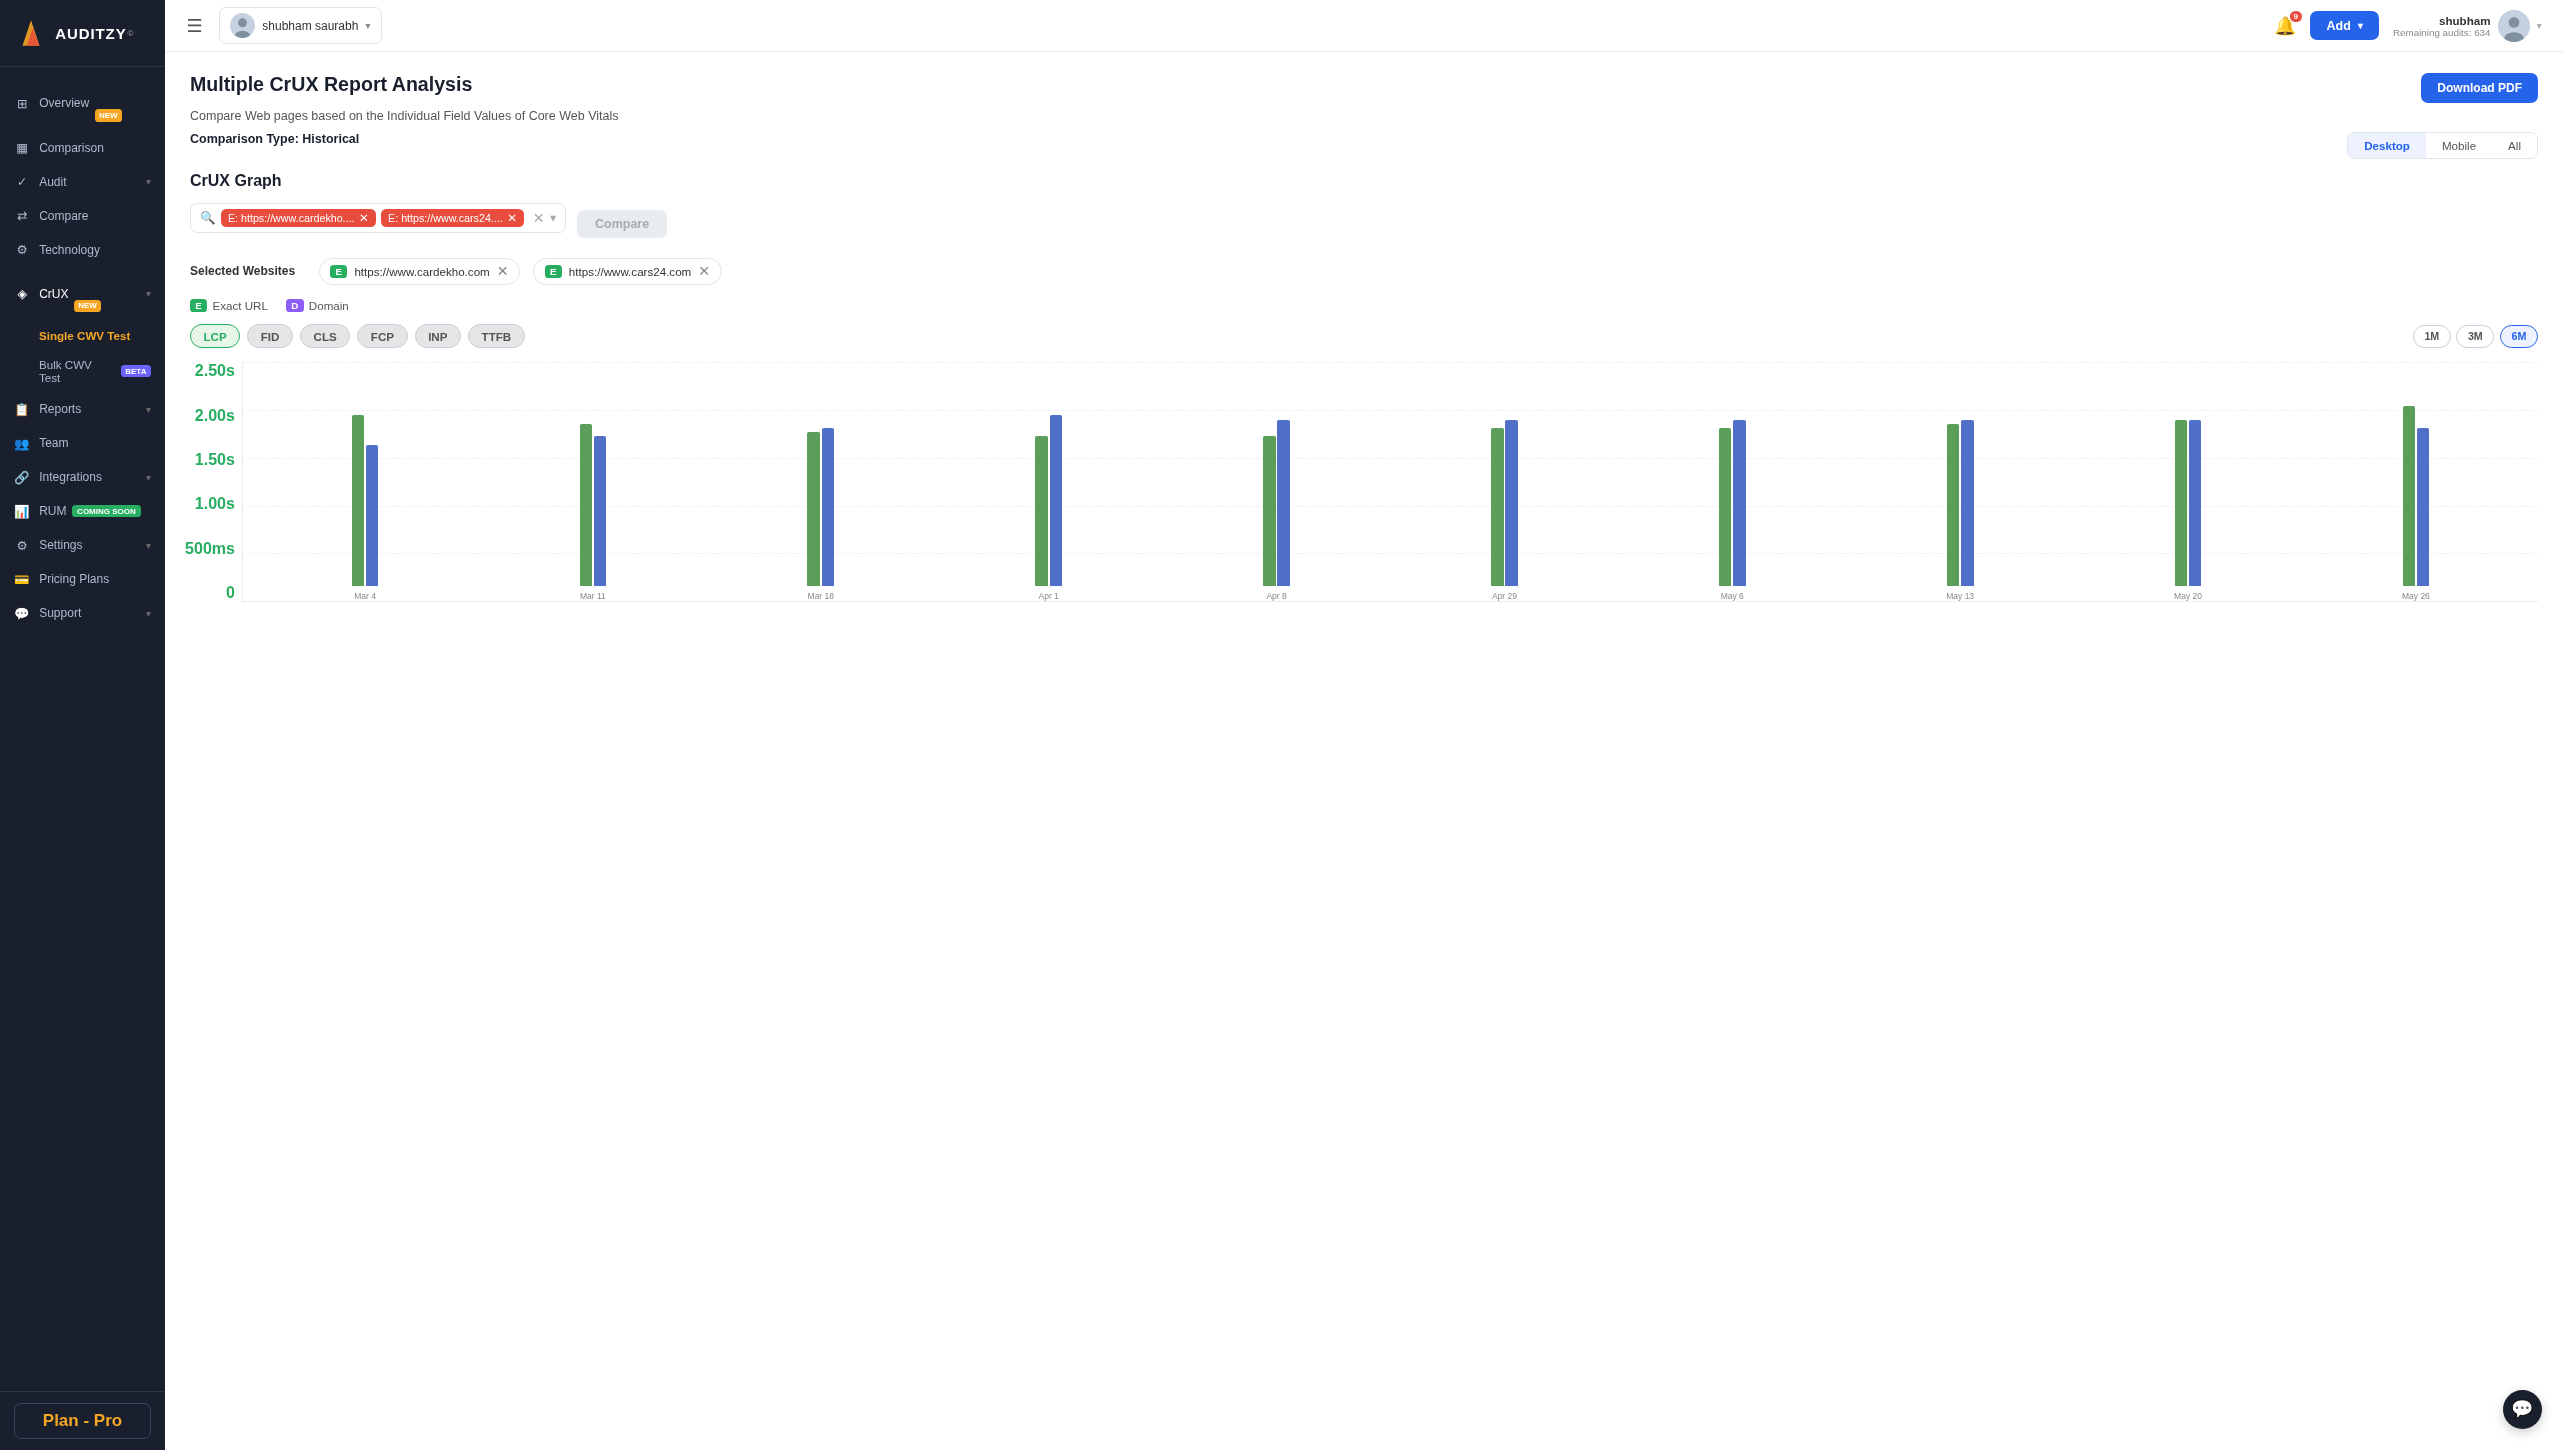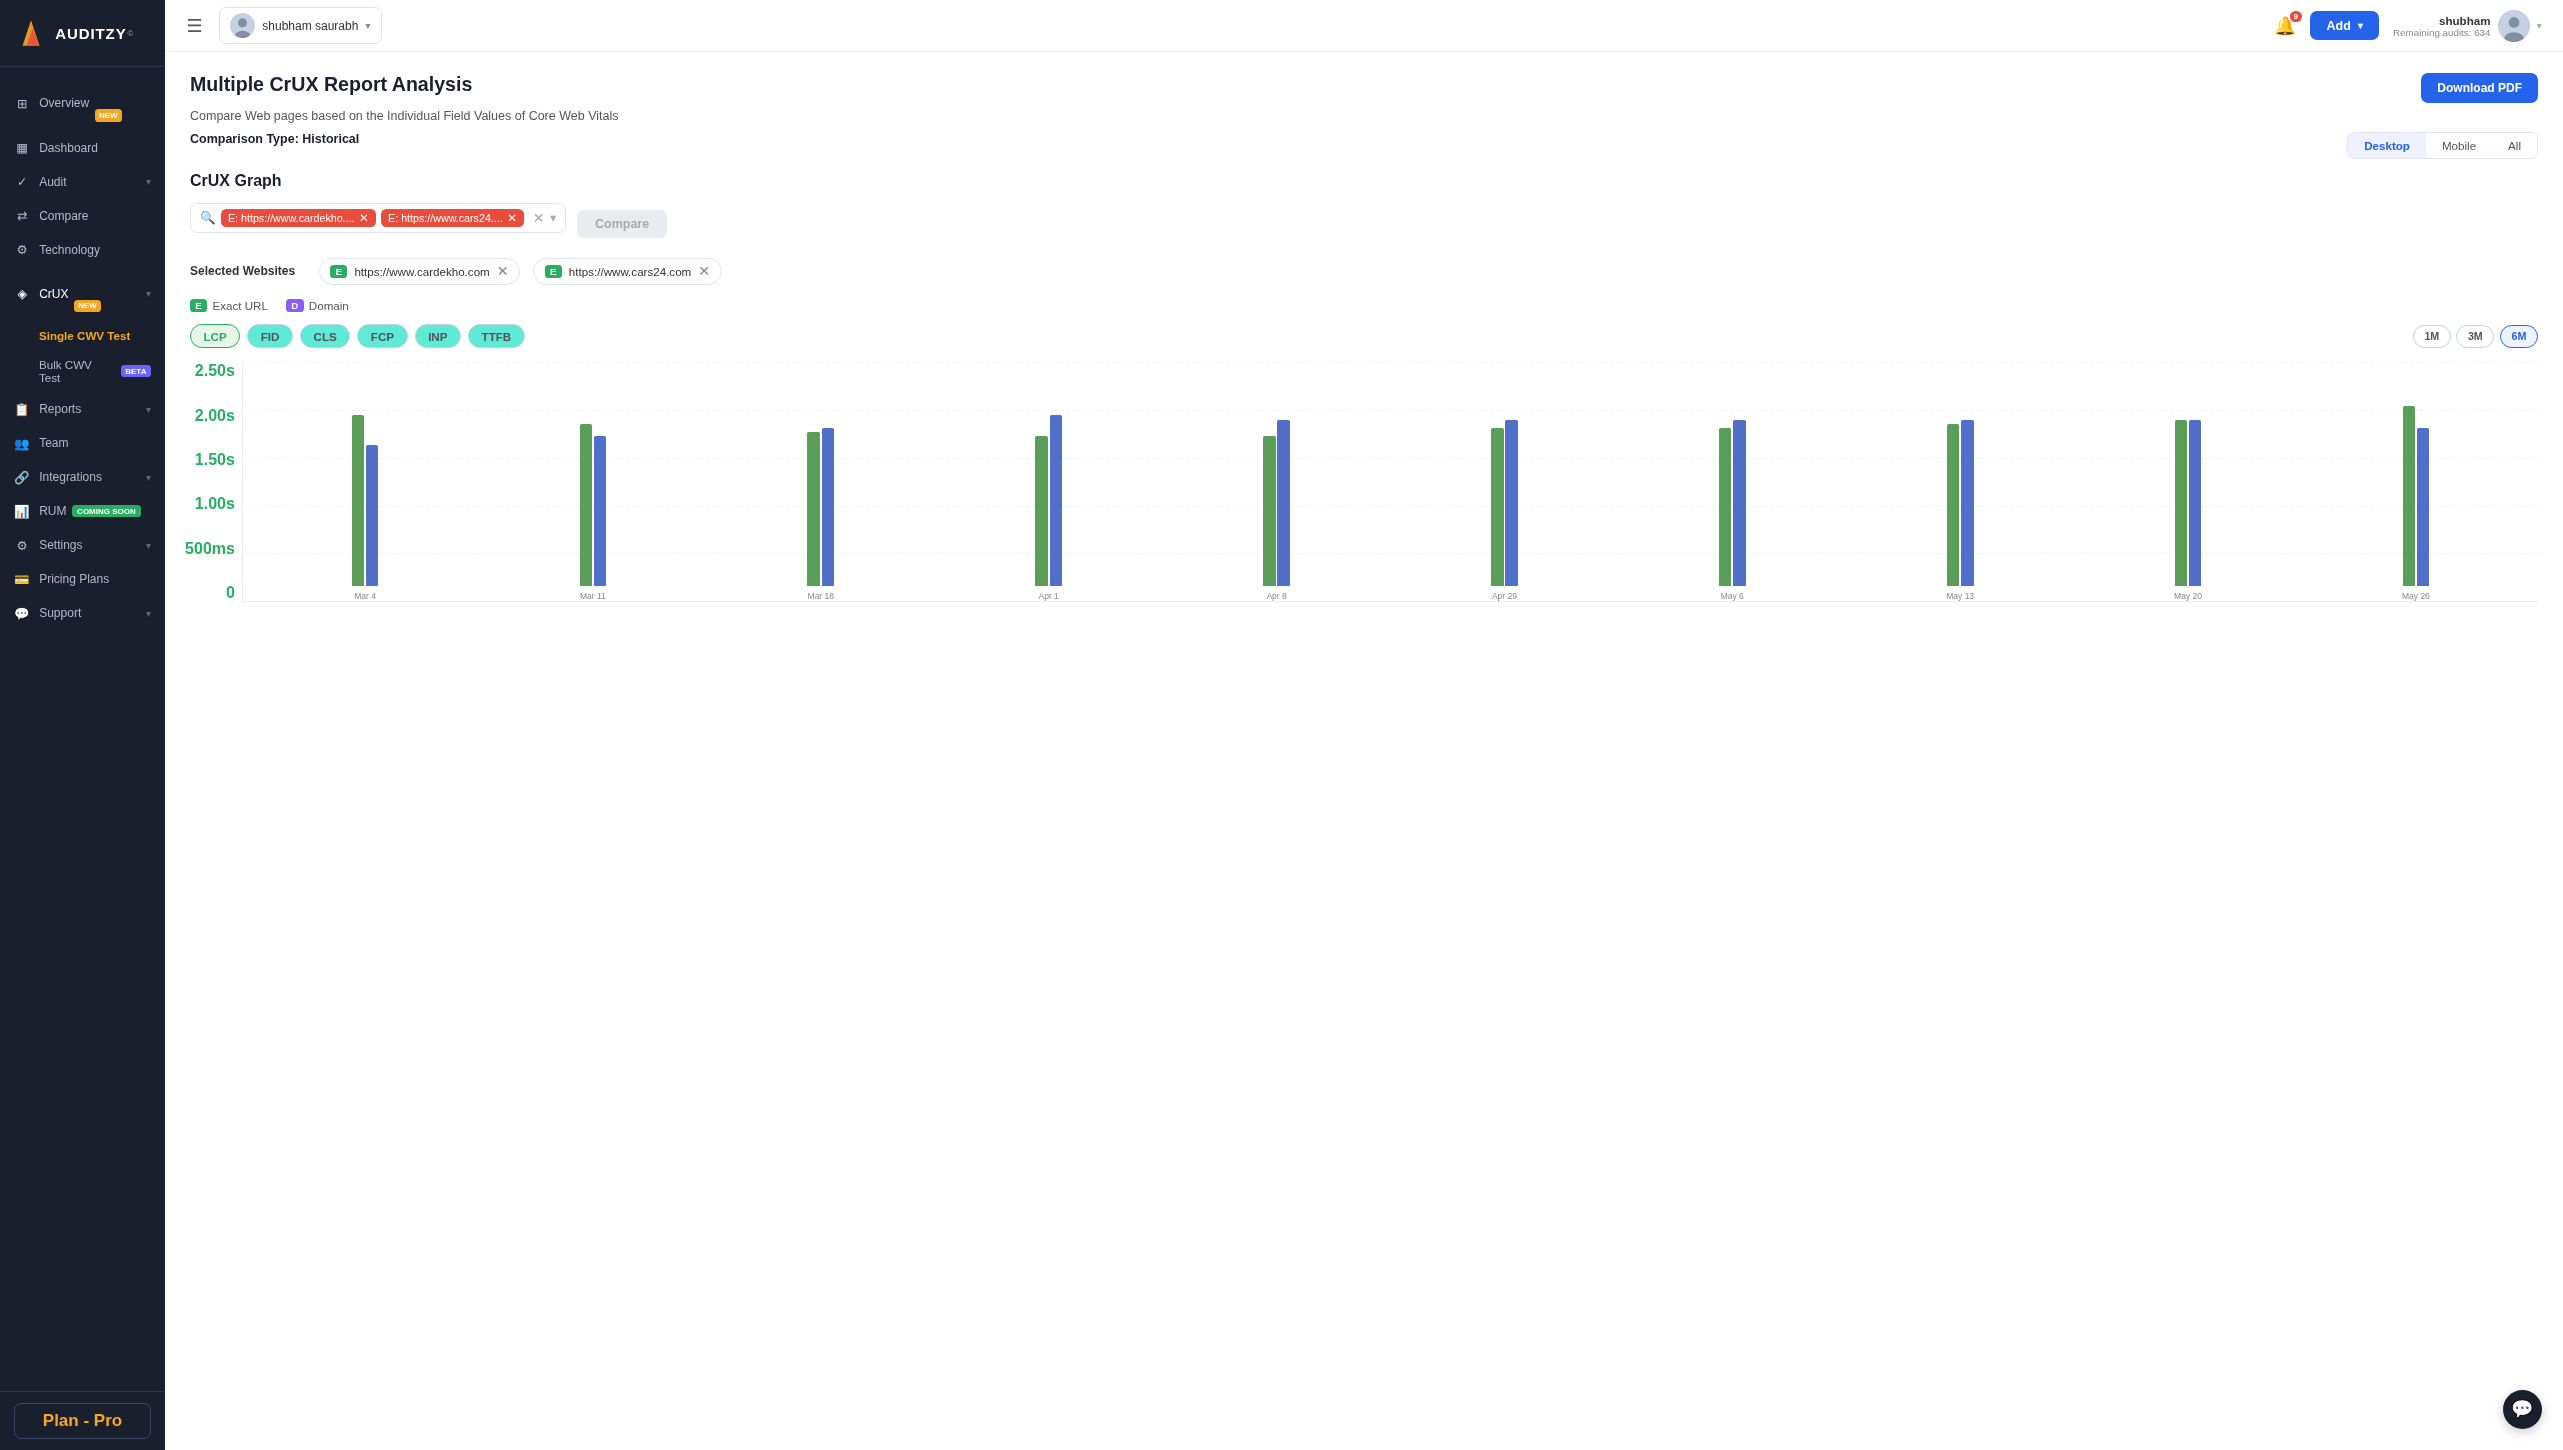--- a/index.html
+++ b/index.html
@@ -392,21 +392,21 @@
     .metric-tabs {
       display: flex;
       gap: 7.1px;
       margin-bottom: 14.2px;
       align-items: center;
     }
     .metric-tab {
       padding: 4.4px 12.5px;
       border-radius: 18px;
       border: 1.3px solid #c5d0e0;
-      background: #5eead4;
+      background: #e5e5e5;
       font-size: 11.6px;
       font-weight: 600;
       color: #555;
       cursor: pointer;
     }
     .metric-tab.active {
       background: #e8f5e9;
       border-color: #27ae60;
       color: #27ae60;
     }
@@ -546,21 +546,21 @@
   <div class="sidebar-nav">
 
     <div class="nav-item">
       <span class="nav-icon">⊞</span>
       <span>Overview</span>
       <span class="new-badge">NEW</span>
     </div>
 
     <div class="nav-item">
       <span class="nav-icon">▦</span>
-      <span>Dashboard</span>
+      <span>Comparison</span>
     </div>
 
     <div class="nav-item">
       <span class="nav-icon">✓</span>
       <span>Audit</span>
       <span class="chevron">▾</span>
     </div>
 
     <div class="nav-item">
       <span class="nav-icon">⇄</span>

